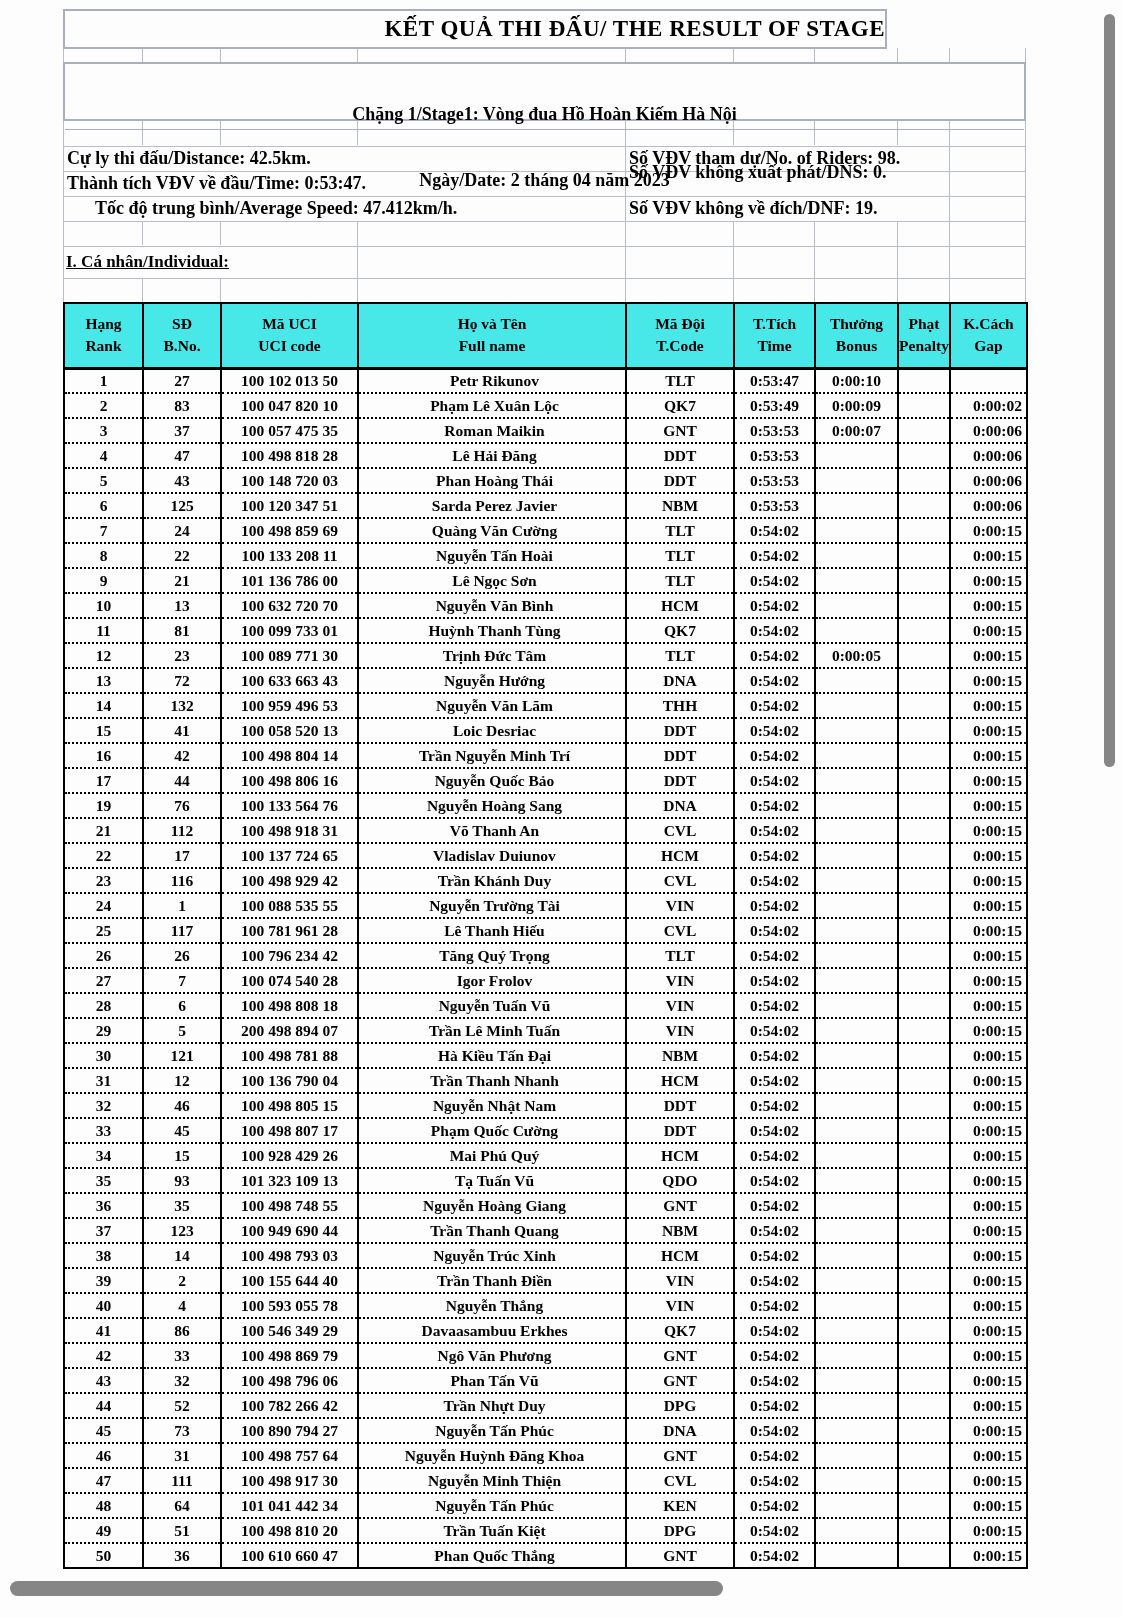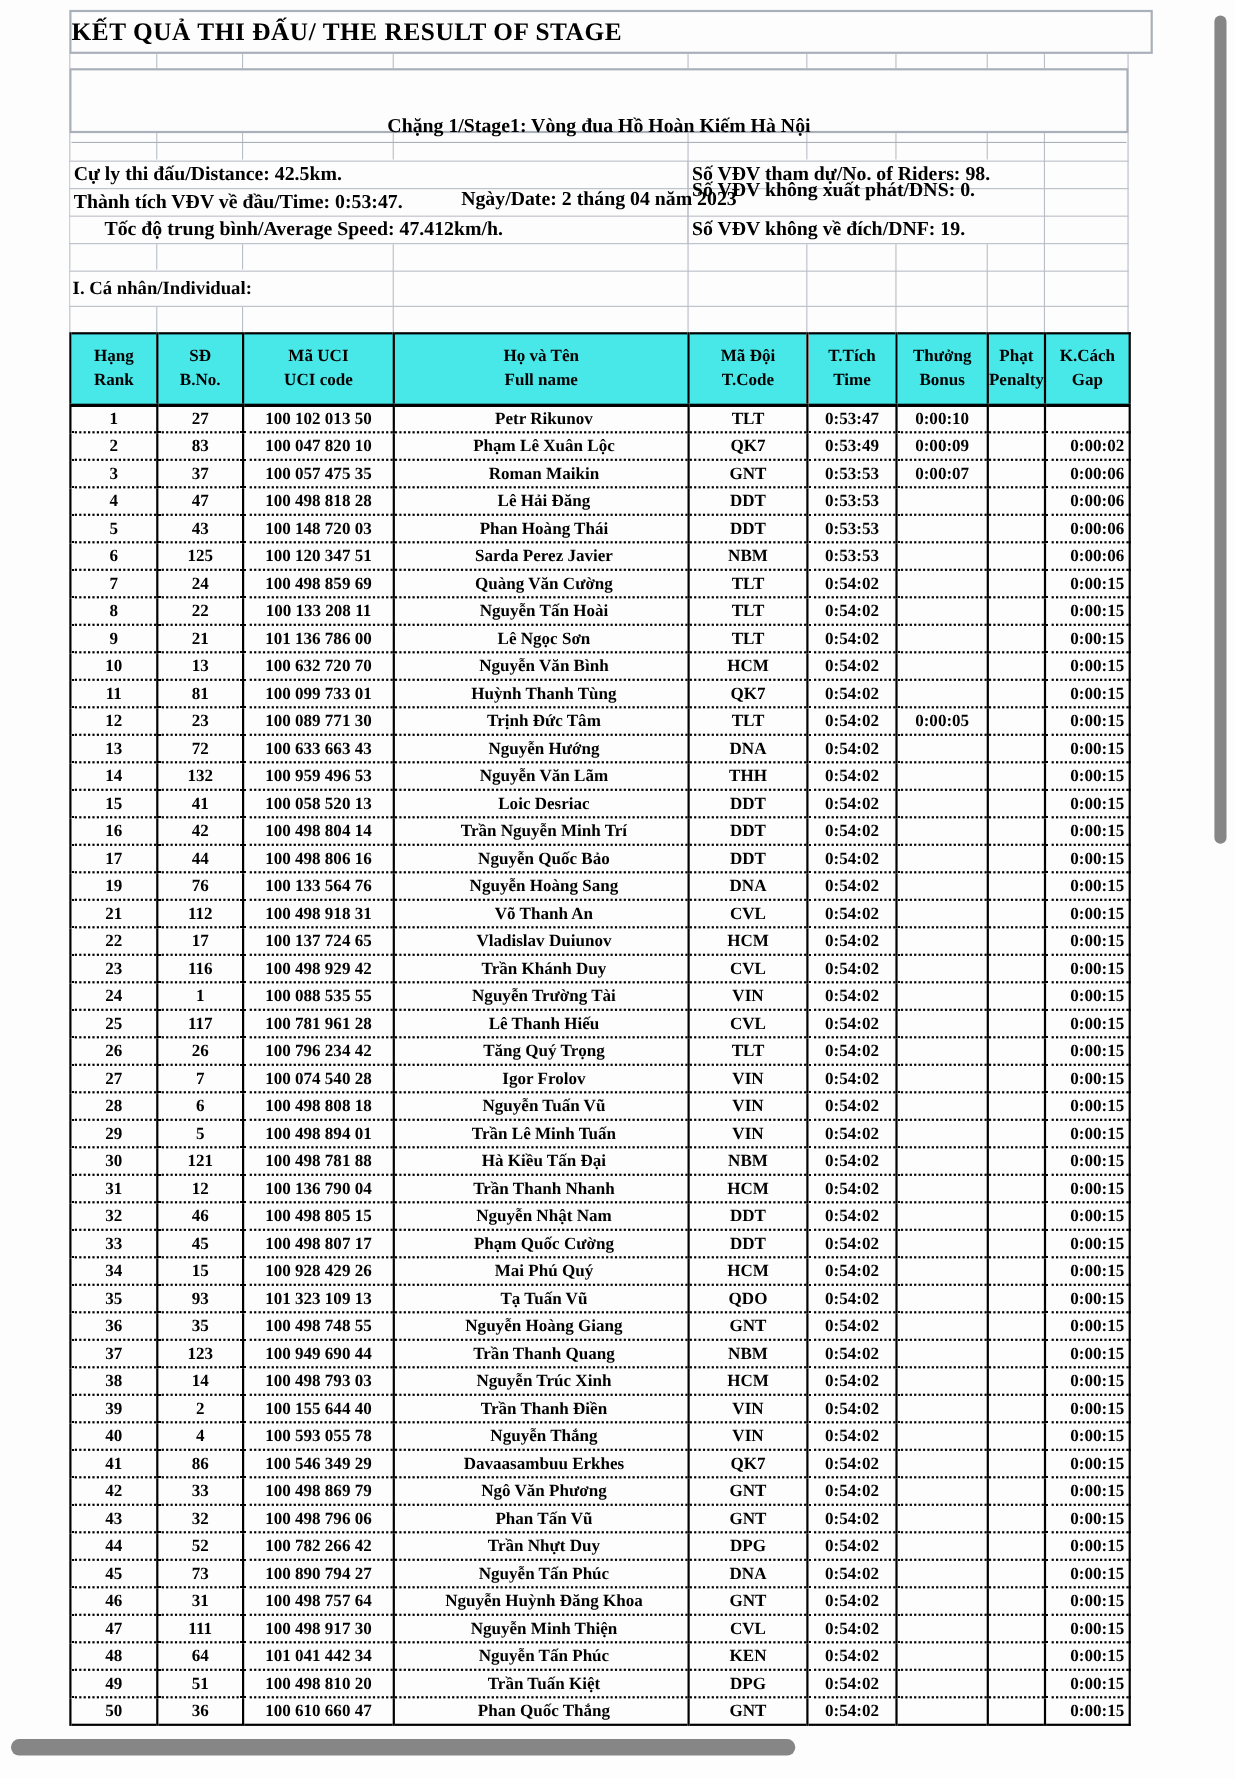--- a/index.html
+++ b/index.html
@@ -2,27 +2,27 @@
 <html><head>
 <meta charset="utf-8">
 <style>
   html,body{margin:0;padding:0;background:#ffffff;}
   #page{position:relative;width:1123px;height:1617px;background:#fdfdfd;overflow:hidden;
         font-family:"Liberation Serif","DejaVu Serif",serif;color:#000;font-weight:bold;}
   .gridline{position:absolute;background:#b9bdc6;z-index:1;}
   .cover{position:absolute;background:#fdfdfd;z-index:2;}
   .gridline.z3{z-index:3;}
   .boxed{position:absolute;border:2px solid #aab0ba;background:#fdfdfd;z-index:4;box-sizing:border-box;}
-  #title-box{left:63px;top:9px;width:985px;height:40px;display:flex;align-items:center;justify-content:flex-start;}
+  #title-box{left:63px;top:9px;width:824px;height:40px;display:flex;align-items:center;justify-content:flex-end;}
   #page-title{font-size:23px;letter-spacing:.5px;}
   #stage-box{left:63px;top:62px;width:963px;height:59px;}
   .stage-row{height:29px;display:flex;align-items:center;justify-content:center;font-size:18px;margin-top:36px;}
   .stage-row:first-child{border-bottom:1.5px solid #aab0ba;box-sizing:border-box;height:30px;}
   .info{position:absolute;z-index:5;font-size:18px;height:25px;line-height:25px;white-space:nowrap;text-align:right;}
-  #section-title{position:absolute;left:66px;top:246px;height:32px;line-height:32px;font-size:17px;z-index:5;}
+  #section-title{position:absolute;left:66px;top:246px;height:32px;line-height:32px;font-size:17px;z-index:5;text-decoration:underline;}
   #table-wrap{position:absolute;left:63px;top:302px;width:963px;z-index:6;}
   table{border-collapse:collapse;table-layout:fixed;width:963px;}
   th,td{border-left:2px solid #000;padding:0;overflow:hidden;white-space:nowrap;box-sizing:border-box;}
   table{border:2px solid #000;}
   th{background:#48e7e8;height:65px;border-bottom:3px solid #000;font-size:15.5px;font-weight:bold;vertical-align:middle;}
   th .l{line-height:22px;}
   td{height:25px;font-size:15.5px;font-weight:bold;border-top:2px dotted #000;}
   tbody tr:first-child td{border-top:none;}
   .c{text-align:center;} .lft{text-align:center;padding-left:5px;} .rgt{text-align:right;padding-right:4px;}
   .thumb{position:absolute;background:#868686;z-index:10;}
@@ -408,21 +408,21 @@
             <td class="lft">Nguyễn Tuấn Vũ</td>
             <td class="c">VIN</td>
             <td class="c">0:54:02</td>
             <td class="c"></td>
             <td class="c"></td>
             <td class="rgt">0:00:15</td>
           </tr>
           <tr>
             <td class="c">29</td>
             <td class="c">5</td>
-            <td class="c">100 498 894 01</td>
+            <td class="c">200 498 894 07</td>
             <td class="lft">Trần Lê Minh Tuấn</td>
             <td class="c">VIN</td>
             <td class="c">0:54:02</td>
             <td class="c"></td>
             <td class="c"></td>
             <td class="rgt">0:00:15</td>
           </tr>
           <tr>
             <td class="c">30</td>
             <td class="c">121</td>

